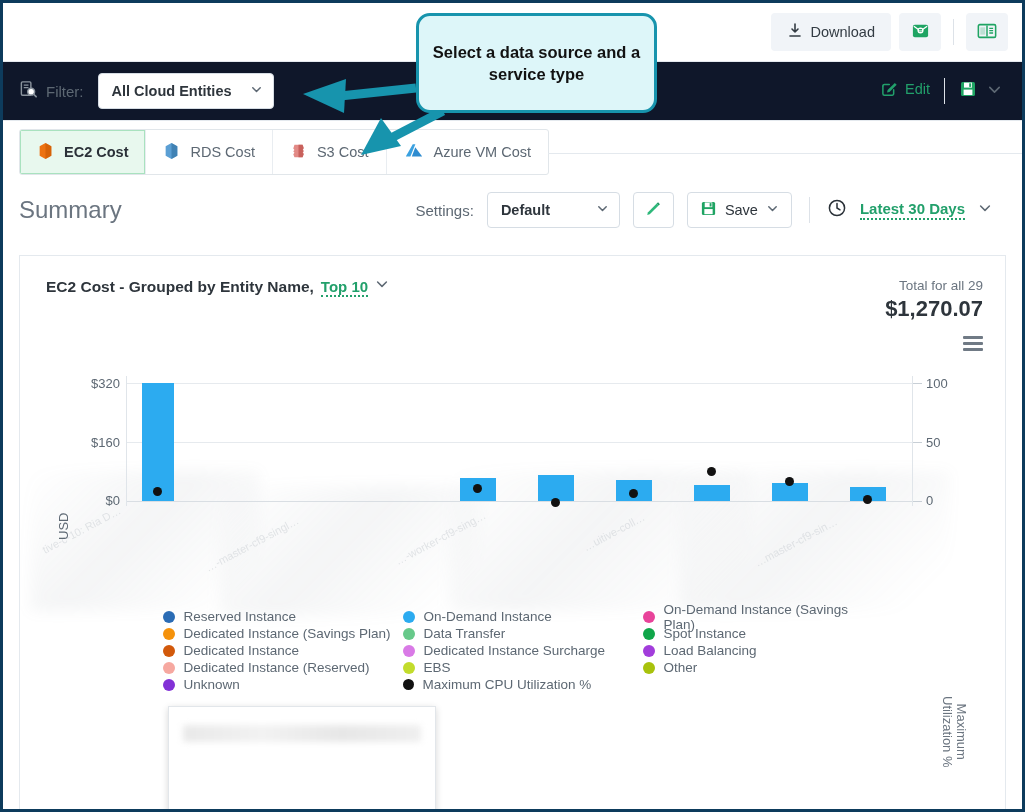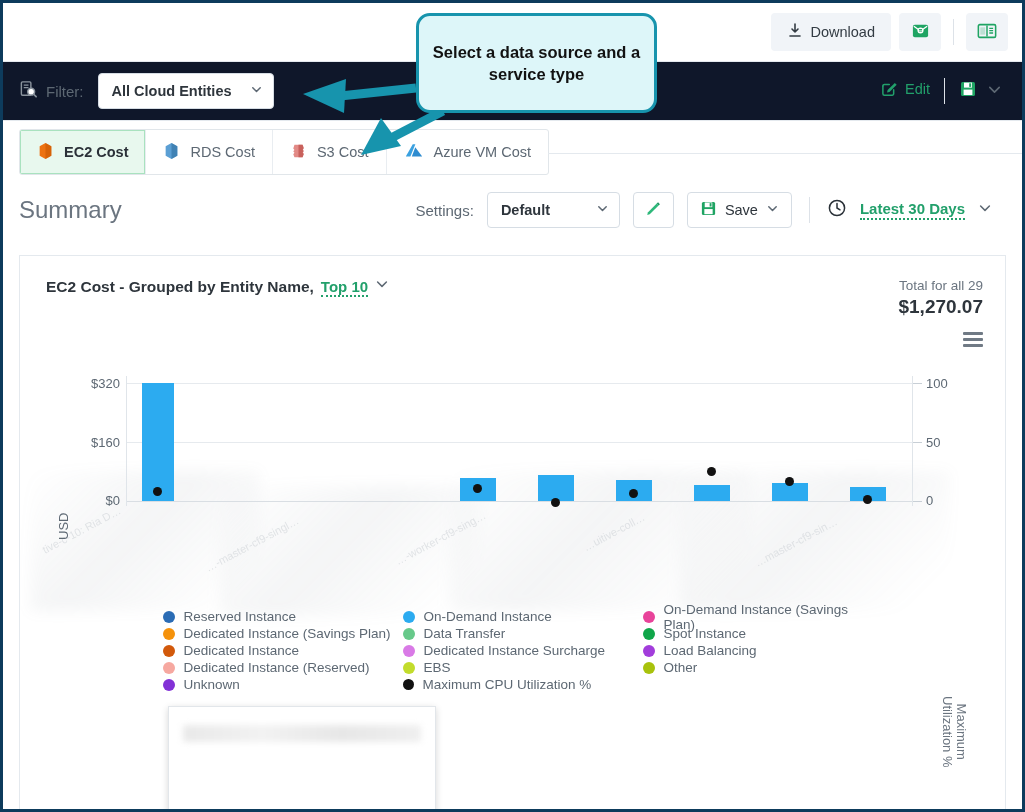--- a/index.html
+++ b/index.html
@@ -113,21 +113,21 @@
     height:620px; position:relative; background:#fff; overflow:hidden;
   }
   .card-head { display:flex; padding:22px 22px 0 26px; }
   .chart-title { font-size:15.5px; font-weight:bold; color:#2e353c; }
   .top-link {
     color:#22a06b; font-weight:bold; font-size:15px;
     border-bottom:2px dotted #22a06b; cursor:pointer; margin-left:7px;
   }
   .card-head-right { margin-left:auto; text-align:right; }
   .total-label { font-size:13.5px; color:#6b7580; }
-  .total-value { font-size:19px; font-weight:bold; color:#2e353c; margin-top:3px; }
+  .total-value { font-size:22px; font-weight:bold; color:#2e353c; margin-top:3px; }
   .hamburger { margin-top:14px; display:inline-block; cursor:pointer; }
   .hamburger span {
     display:block; width:20px; height:3px; background:#707a85; margin-bottom:3px; border-radius:1px;
   }
 
   
   .plot { position:absolute; left:0; top:100px; right:0; height:250px; }
   .ylab-left {
     position:absolute; left:36px; top:184px; font-size:13px; color:#5d6873;
     transform:rotate(-90deg); transform-origin:left top; white-space:nowrap;

